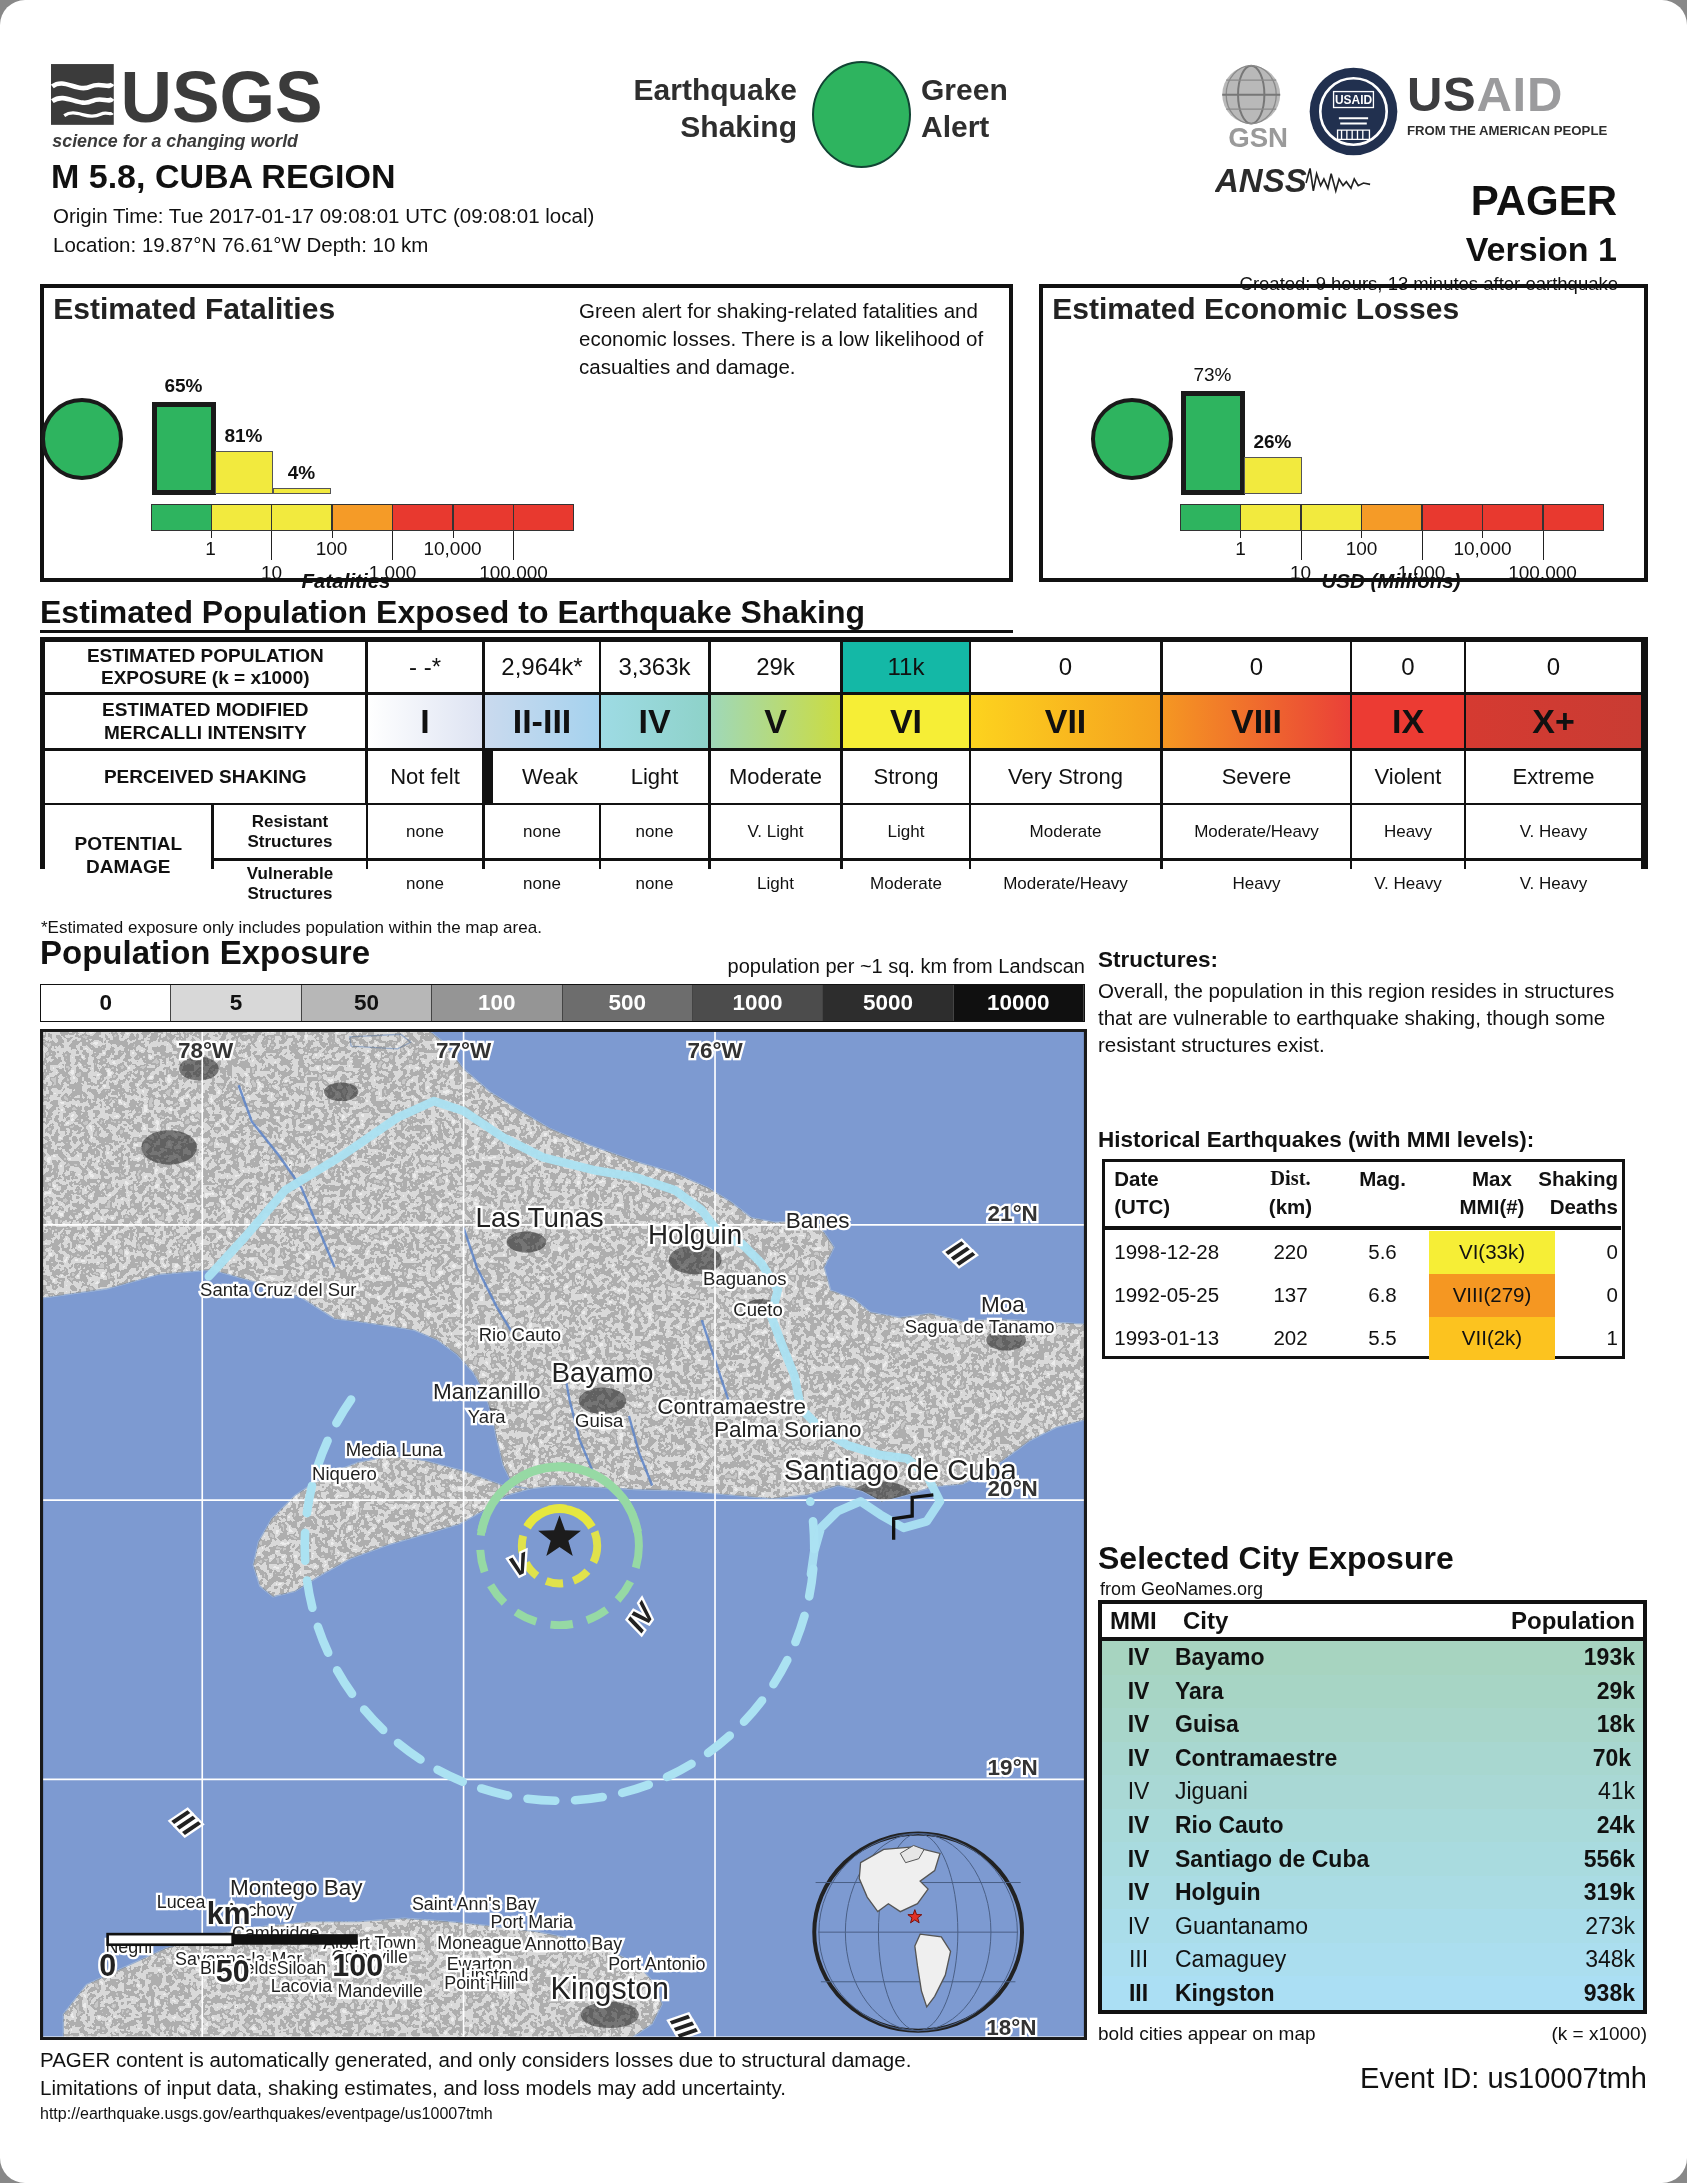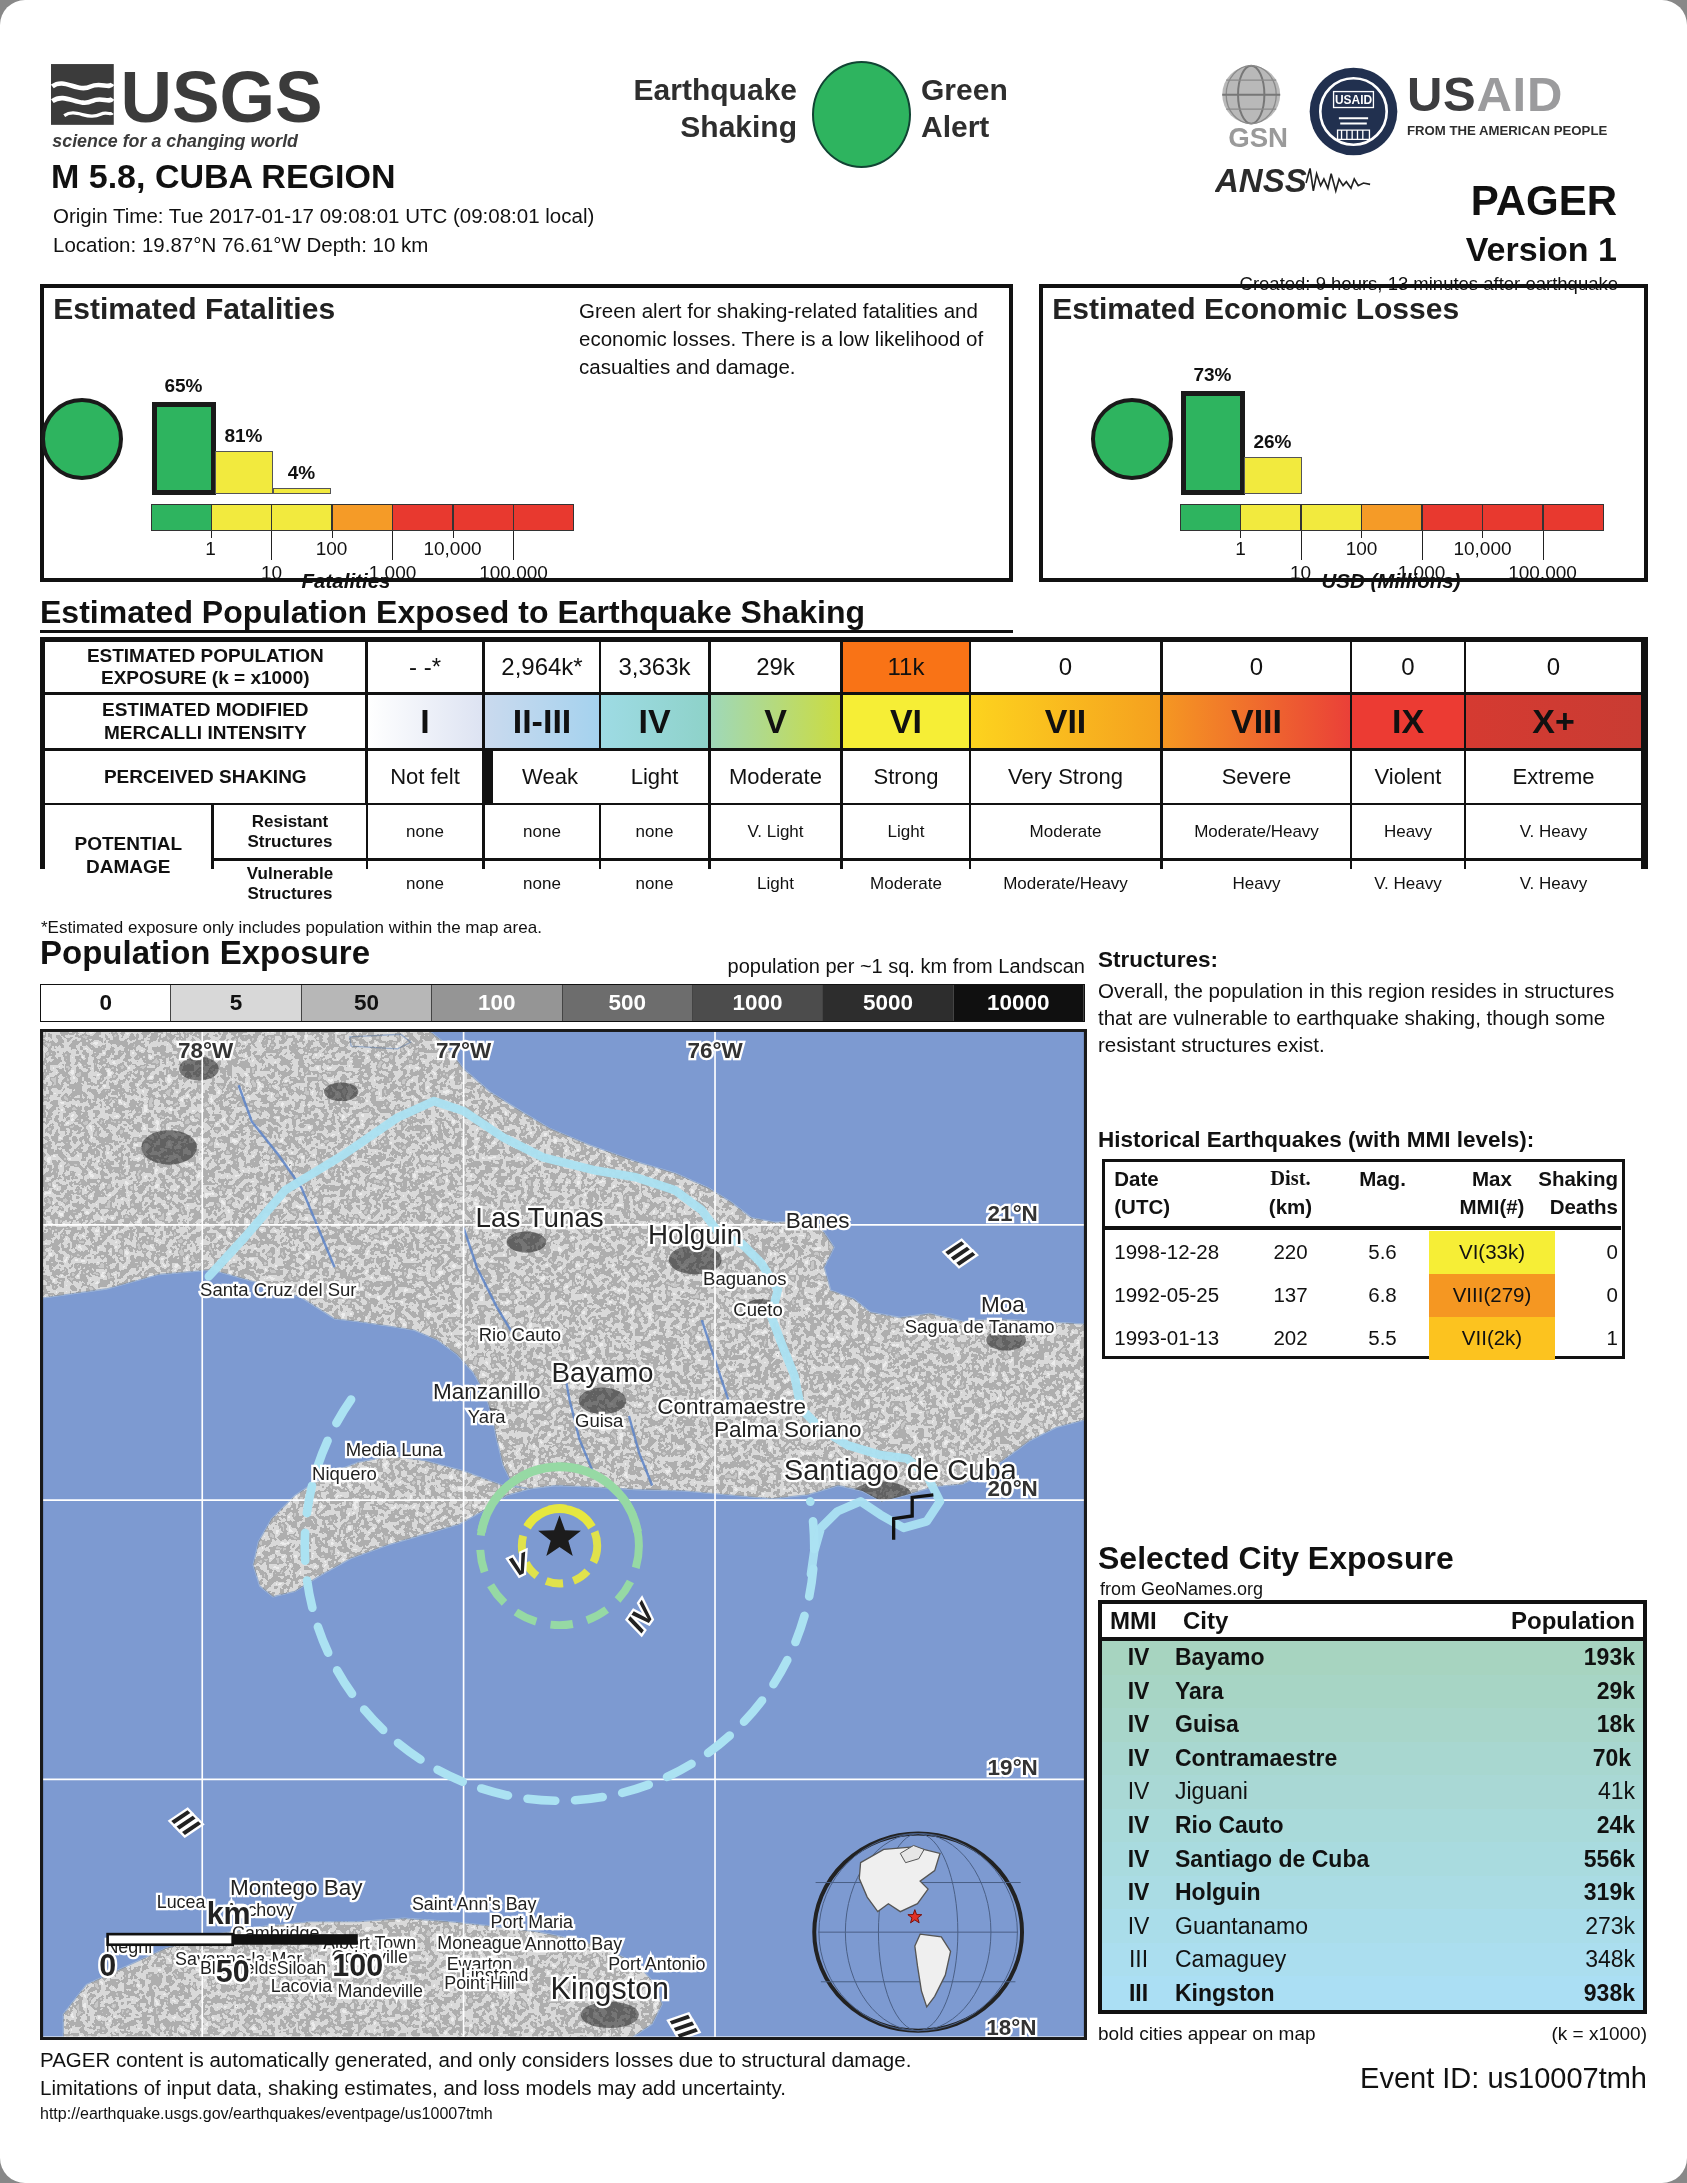--- a/index.html
+++ b/index.html
@@ -108,21 +108,21 @@
       <div style="position: absolute; left: 409px; top: 243px; width: 1.3px; height: 6.6px; background: rgb(34, 34, 34);"></div>
       <div style="position: absolute; left: 349px; top: 250px; width: 119px; text-align: center; font-size: 19px;">10,000</div>
       <div style="position: absolute; left: 469px; top: 243px; width: 1.3px; height: 29px; background: rgb(34, 34, 34);"></div>
       <div style="position: absolute; left: 410px; top: 274px; width: 119px; text-align: center; font-size: 19px;">100,000</div>
       <div style="position: absolute; left: 203px; top: 281px; width: 198px; text-align: center; font-size: 20.5px; font-style: italic; font-weight: bold;">Fatalities</div>
     </div>
   <div class="panel" id="eco-panel" style="left:1039px;top:284px;width:609px;height:298px;">
     <div class="ptitle">Estimated Economic Losses</div>
   <div style="position: absolute; left: 48px; top: 110px; width: 82px; height: 82px; border-radius: 50%; background: rgb(46, 180, 95); border: 4.6px solid rgb(26, 26, 26); box-sizing: border-box;"></div>
       <div style="position: absolute; left: 138px; top: 103px; width: 64px; height: 104px; background: rgb(46, 180, 95); border: 5.3px solid rgb(26, 26, 26); box-sizing: border-box;"></div>
-      <div style="position: absolute; left: 130px; top: 76px; width: 79px; text-align: center; font-size: 19px; font-weight: bold;">73%</div>
+      <div style="position: absolute; left: 130px; top: 76px; width: 79px; text-align: center; font-size: 19px; font-weight: normal;">73%</div>
       <div style="position: absolute; left: 201px; top: 169px; width: 58px; height: 37px; background: rgb(242, 234, 62); border: 0.7px solid rgb(85, 85, 85); box-sizing: border-box;"></div>
       <div style="position: absolute; left: 190px; top: 143px; width: 79px; text-align: center; font-size: 19px; font-weight: bold;">26%</div>
       <div style="position: absolute; left: 137px; top: 216px; width: 61px; height: 27px; background: rgb(46, 180, 95); border: 0.7px solid rgb(51, 51, 51); box-sizing: border-box;"></div>
       <div style="position: absolute; left: 197px; top: 216px; width: 61px; height: 27px; background: rgb(242, 234, 62); border: 0.7px solid rgb(51, 51, 51); box-sizing: border-box;"></div>
       <div style="position: absolute; left: 258px; top: 216px; width: 61px; height: 27px; background: rgb(242, 234, 62); border: 0.7px solid rgb(51, 51, 51); box-sizing: border-box;"></div>
       <div style="position: absolute; left: 318px; top: 216px; width: 61px; height: 27px; background: rgb(245, 155, 39); border: 0.7px solid rgb(51, 51, 51); box-sizing: border-box;"></div>
       <div style="position: absolute; left: 379px; top: 216px; width: 61px; height: 27px; background: rgb(232, 57, 47); border: 0.7px solid rgb(51, 51, 51); box-sizing: border-box;"></div>
       <div style="position: absolute; left: 439px; top: 216px; width: 61px; height: 27px; background: rgb(232, 57, 47); border: 0.7px solid rgb(51, 51, 51); box-sizing: border-box;"></div>
       <div style="position: absolute; left: 500px; top: 216px; width: 61px; height: 27px; background: rgb(232, 57, 47); border: 0.7px solid rgb(51, 51, 51); box-sizing: border-box;"></div>
       <div style="position: absolute; left: 197px; top: 243px; width: 1.3px; height: 6.6px; background: rgb(34, 34, 34);"></div>
@@ -167,21 +167,21 @@
       <div style="position: absolute; left: 557px; top: 1.3px; width: 107px; height: 50px; display: flex; align-items: center; justify-content: center; text-align: center; background: rgb(255, 255, 255); font-size: 24px;">3,363k</div>
       <div style="position: absolute; left: 557px; top: 54px; width: 107px; height: 53px; display: flex; align-items: center; justify-content: center; text-align: center; font-size: 34px; font-weight: bold; background: linear-gradient(90deg, rgb(158, 219, 228), rgb(142, 210, 201));">IV</div>
       <div style="position: absolute; left: 557px; top: 110px; width: 107px; height: 52px; display: flex; align-items: center; justify-content: center; text-align: center; background: rgb(255, 255, 255); font-size: 22px;">Light</div>
       <div style="position: absolute; left: 557px; top: 164px; width: 107px; height: 53px; display: flex; align-items: center; justify-content: center; text-align: center; background: rgb(255, 255, 255); font-size: 17px;">none</div>
       <div style="position: absolute; left: 557px; top: 220px; width: 107px; height: 46px; display: flex; align-items: center; justify-content: center; text-align: center; background: rgb(255, 255, 255); font-size: 17px;">none</div>
       <div style="position: absolute; left: 667px; top: 1.3px; width: 129px; height: 50px; display: flex; align-items: center; justify-content: center; text-align: center; background: rgb(255, 255, 255); font-size: 24px;">29k</div>
       <div style="position: absolute; left: 667px; top: 54px; width: 129px; height: 53px; display: flex; align-items: center; justify-content: center; text-align: center; font-size: 34px; font-weight: bold; background: linear-gradient(90deg, rgb(159, 216, 185), rgb(203, 220, 65));">V</div>
       <div style="position: absolute; left: 667px; top: 110px; width: 129px; height: 52px; display: flex; align-items: center; justify-content: center; text-align: center; background: rgb(255, 255, 255); font-size: 22px;">Moderate</div>
       <div style="position: absolute; left: 667px; top: 164px; width: 129px; height: 53px; display: flex; align-items: center; justify-content: center; text-align: center; background: rgb(255, 255, 255); font-size: 17px;">V. Light</div>
       <div style="position: absolute; left: 667px; top: 220px; width: 129px; height: 46px; display: flex; align-items: center; justify-content: center; text-align: center; background: rgb(255, 255, 255); font-size: 17px;">Light</div>
-      <div style="position: absolute; left: 799px; top: 1.3px; width: 126px; height: 50px; display: flex; align-items: center; justify-content: center; text-align: center; background: #f97316; font-size: 24px;">11k</div>
+      <div style="position: absolute; left: 799px; top: 1.3px; width: 126px; height: 50px; display: flex; align-items: center; justify-content: center; text-align: center; background: #14b8a6; font-size: 24px;">11k</div>
       <div style="position: absolute; left: 799px; top: 54px; width: 126px; height: 53px; display: flex; align-items: center; justify-content: center; text-align: center; font-size: 34px; font-weight: bold; background: linear-gradient(90deg, rgb(246, 238, 54), rgb(246, 238, 54));">VI</div>
       <div style="position: absolute; left: 799px; top: 110px; width: 126px; height: 52px; display: flex; align-items: center; justify-content: center; text-align: center; background: rgb(255, 255, 255); font-size: 22px;">Strong</div>
       <div style="position: absolute; left: 799px; top: 164px; width: 126px; height: 53px; display: flex; align-items: center; justify-content: center; text-align: center; background: rgb(255, 255, 255); font-size: 17px;">Light</div>
       <div style="position: absolute; left: 799px; top: 220px; width: 126px; height: 46px; display: flex; align-items: center; justify-content: center; text-align: center; background: rgb(255, 255, 255); font-size: 17px;">Moderate</div>
       <div style="position: absolute; left: 927px; top: 1.3px; width: 189px; height: 50px; display: flex; align-items: center; justify-content: center; text-align: center; background: rgb(255, 255, 255); font-size: 24px;">0</div>
       <div style="position: absolute; left: 927px; top: 54px; width: 189px; height: 53px; display: flex; align-items: center; justify-content: center; text-align: center; font-size: 34px; font-weight: bold; background: linear-gradient(90deg, rgb(253, 211, 30), rgb(245, 160, 31));">VII</div>
       <div style="position: absolute; left: 927px; top: 110px; width: 189px; height: 52px; display: flex; align-items: center; justify-content: center; text-align: center; background: rgb(255, 255, 255); font-size: 22px;">Very Strong</div>
       <div style="position: absolute; left: 927px; top: 164px; width: 189px; height: 53px; display: flex; align-items: center; justify-content: center; text-align: center; background: rgb(255, 255, 255); font-size: 17px;">Moderate</div>
       <div style="position: absolute; left: 927px; top: 220px; width: 189px; height: 46px; display: flex; align-items: center; justify-content: center; text-align: center; background: rgb(255, 255, 255); font-size: 17px;">Moderate/Heavy</div>
       <div style="position: absolute; left: 1119px; top: 1.3px; width: 187px; height: 50px; display: flex; align-items: center; justify-content: center; text-align: center; background: rgb(255, 255, 255); font-size: 24px;">0</div>

